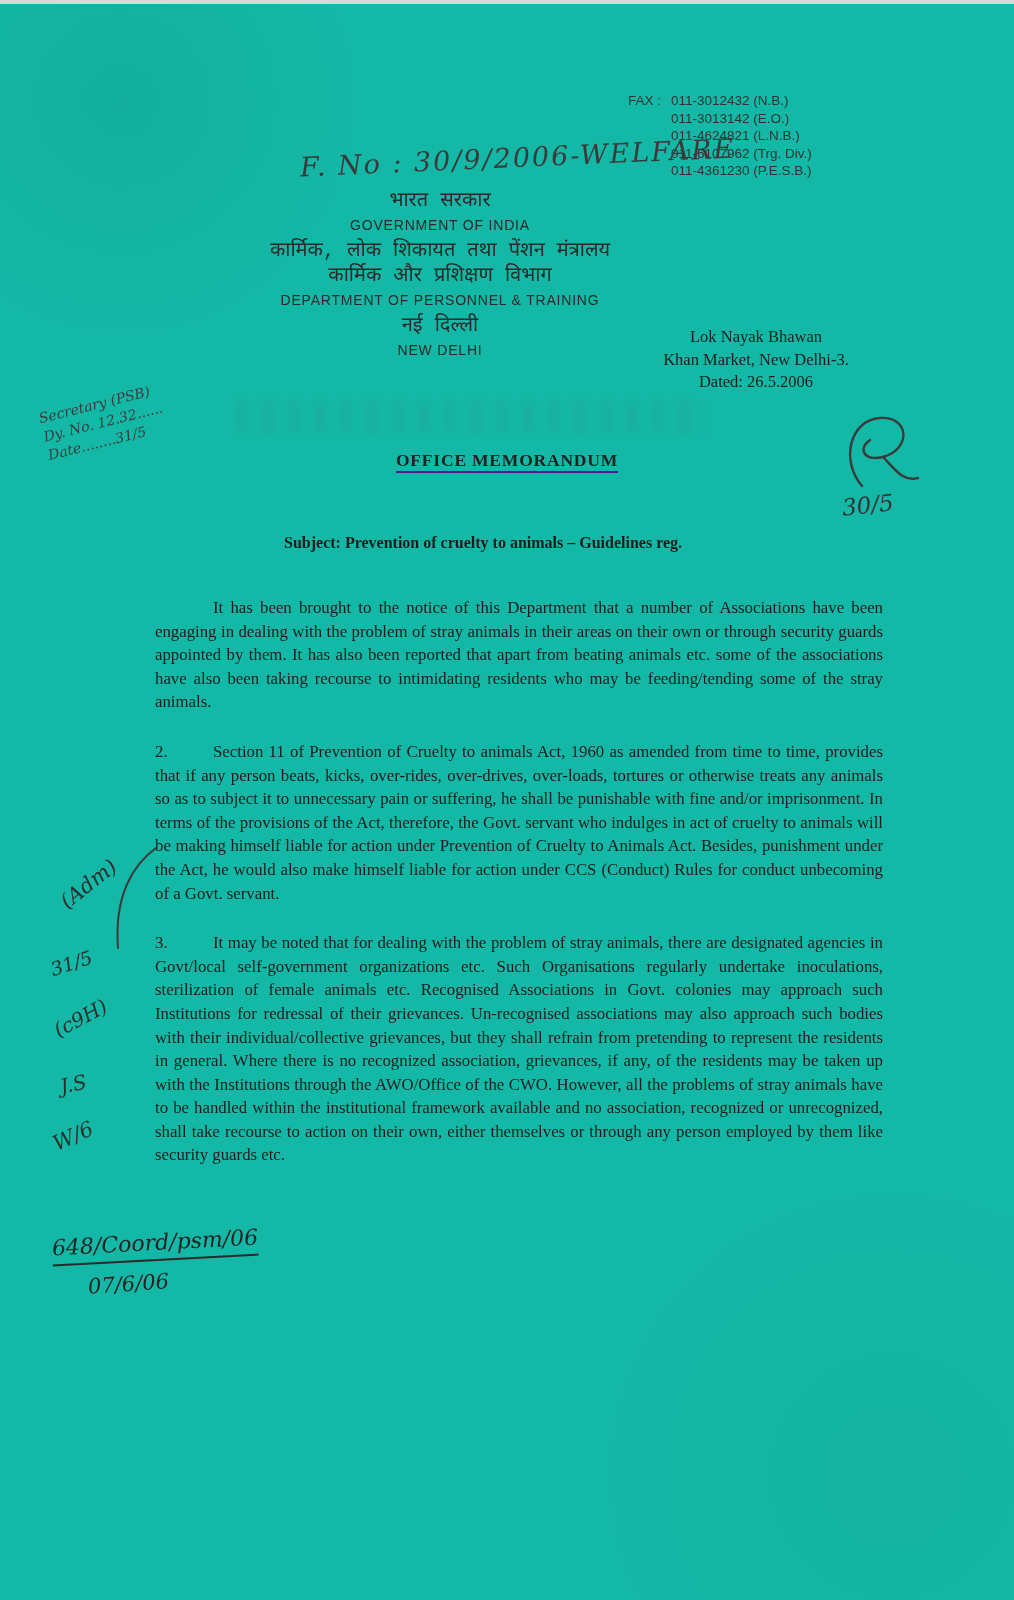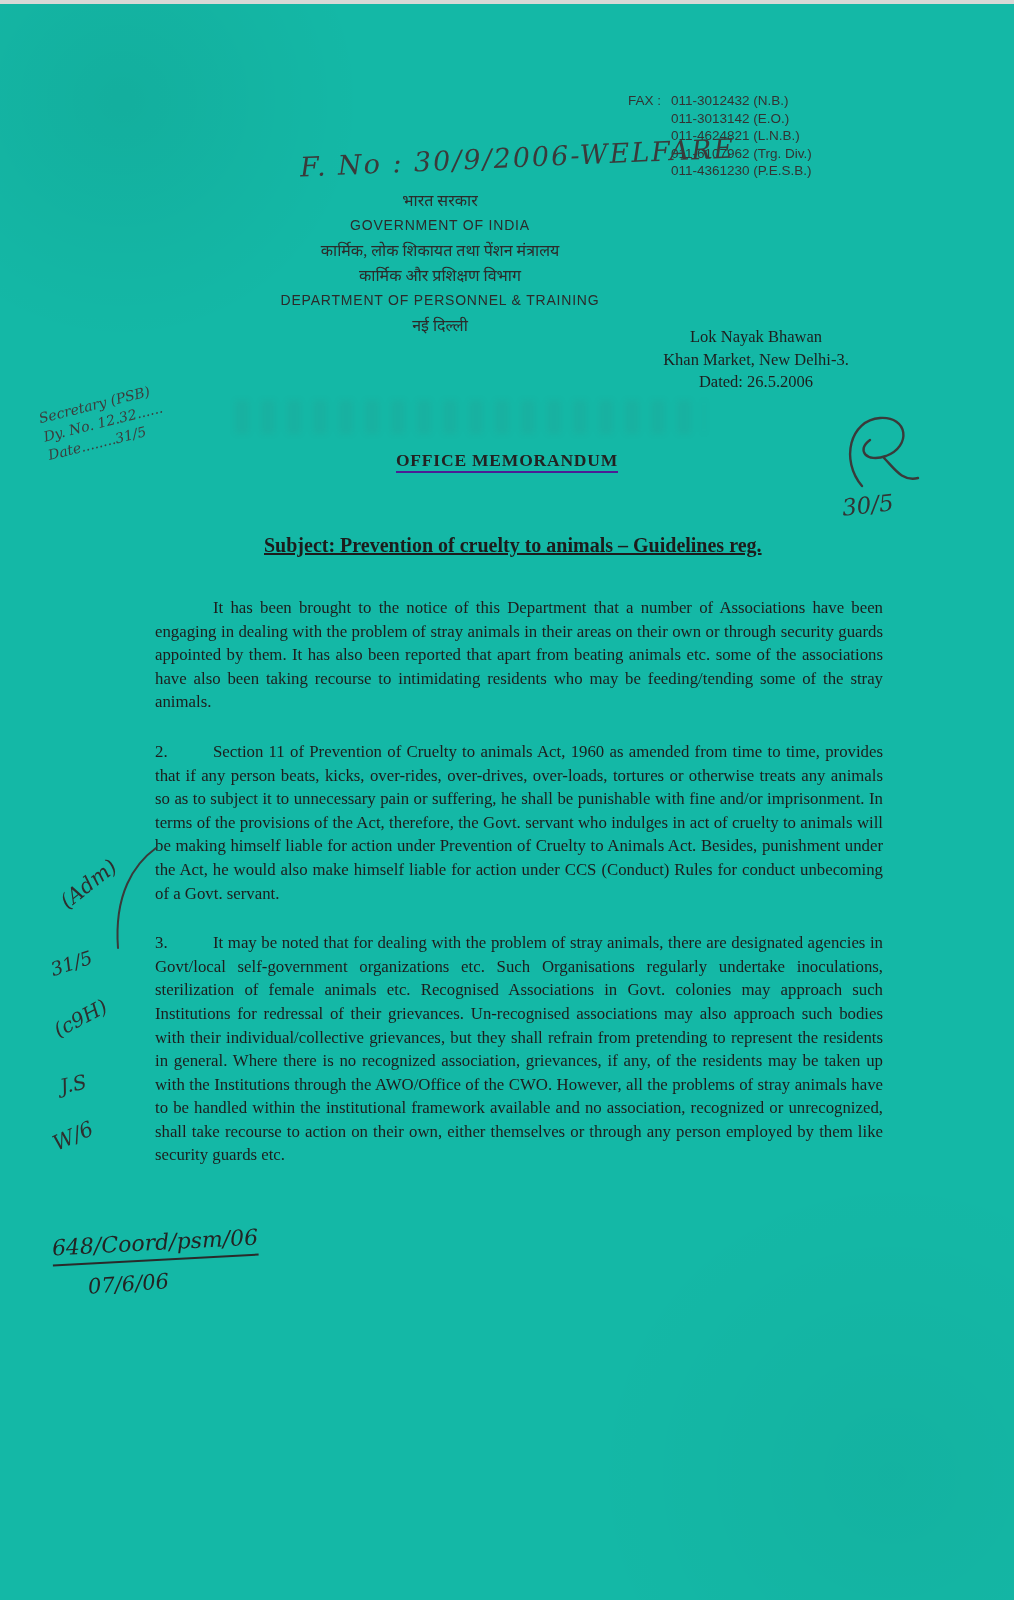--- a/index.html
+++ b/index.html
@@ -40,21 +40,21 @@
     color: #3a3a3a;
     transform: rotate(-2.5deg);
   }
 
   .letterhead {
     position: absolute; top: 184px; left: 70px; width: 740px;
     text-align: center;
     font-family: "Liberation Sans", sans-serif;
     color: #2b2b2b;
   }
-  .letterhead .hi { font-family: Liberation Serif, serif; font-size: 16px; line-height: 25px; }
+  .letterhead .hi { font-family: Liberation Mono, monospace; font-size: 20px; line-height: 25px; }
   .letterhead .en { font-size: 14px; line-height: 25px; letter-spacing: 0.8px; }
 
   .addr {
     position: absolute; top: 322px; left: 630px; width: 252px;
     text-align: center;
     font-size: 16.5px; line-height: 22.5px; color: #1e1e1e;
   }
 
   .stamp {
     position: absolute; top: 390px; left: 42px;
@@ -81,22 +81,22 @@
   }
 
   .signature { position: absolute; top: 408px; left: 828px; }
   .sig-note {
     position: absolute; top: 488px; left: 842px;
     font-family: "DejaVu Serif", serif; font-style: italic;
     font-size: 23px; transform: rotate(-6deg); color: #333;
   }
 
   .subject {
-    position: absolute; top: 530px; left: 264px;
-    font-weight: bold; font-size: 20px; color: #1c1c1c; text-decoration: underline;
+    position: absolute; top: 530px; left: 284px;
+    font-weight: bold; font-size: 16px; color: #1c1c1c;
   }
 
   .bodytext {
     position: absolute; top: 592px; left: 155px; width: 728px;
     font-size: 16.8px; line-height: 23.6px;
     text-align: justify; color: #1d1d1d;
   }
   .bodytext p { margin: 0 0 26px 0; }
   .bodytext p.first { text-indent: 58px; }
   .pnum { display: inline-block; width: 58px; }
@@ -145,20 +145,21 @@
 
   <div class="file-no">F. No : 30/9/2006-WELFARE</div>
 
   <div class="letterhead">
     <div class="hi">भारत सरकार</div>
     <div class="en">GOVERNMENT OF INDIA</div>
     <div class="hi">कार्मिक, लोक शिकायत तथा पेंशन मंत्रालय</div>
     <div class="hi">कार्मिक और प्रशिक्षण विभाग</div>
     <div class="en">DEPARTMENT OF PERSONNEL &amp; TRAINING</div>
     <div class="hi">नई दिल्ली</div>
+    <div class="en">NEW DELHI</div>
   </div>
 
   <div class="addr">
     <div>Lok Nayak Bhawan</div>
     <div>Khan Market, New Delhi-3.</div>
     <div>Dated: 26.5.2006</div>
   </div>
 
   <div class="stamp">
     <div>Secretary (PSB)</div>

